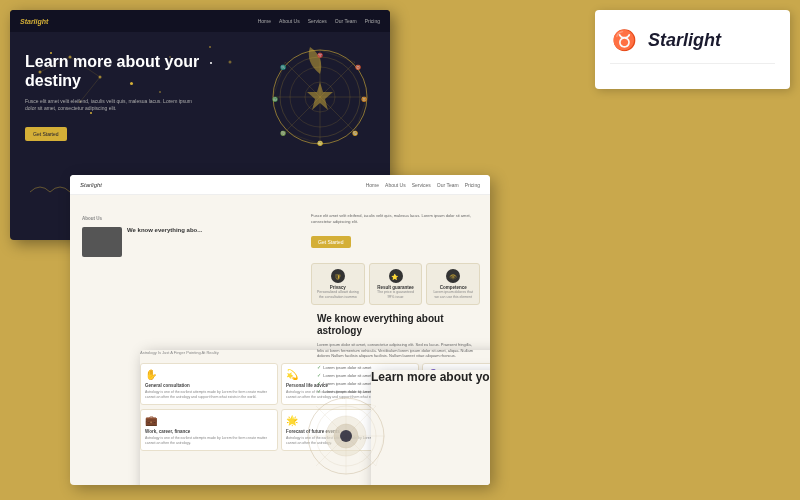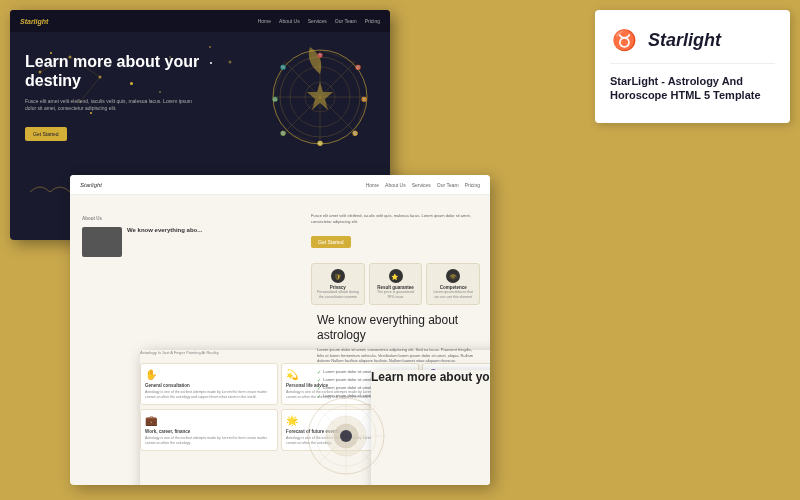--- a/index.html
+++ b/index.html
@@ -233,22 +233,22 @@
       color: #888;
       line-height: 1.3;
     }
 
     
     .know-section {
       padding: 8px 6px;
     }
 
     .know-title {
-      font-size: 12px;
-      font-weight: 400;
+      font-size: 10px;
+      font-weight: 700;
       color: #222;
       line-height: 1.2;
       margin-bottom: 5px;
     }
 
     .know-text {
       font-size: 4px;
       color: #666;
       line-height: 1.4;
       margin-bottom: 5px;
@@ -585,16 +585,15 @@
         </div>
       </div>
     </div>
   </div>
 
   <div class="info-panel">
     <div class="info-logo-row">
       <div class="info-logo-icon">♉</div>
       <div class="info-logo-text">Starlight</div>
     </div>
-    <div class="info-title">StarLight - Astrology And Horoscope HTML 5 Template</div>
   </div>
 
 </div>
 
 </body></html>

